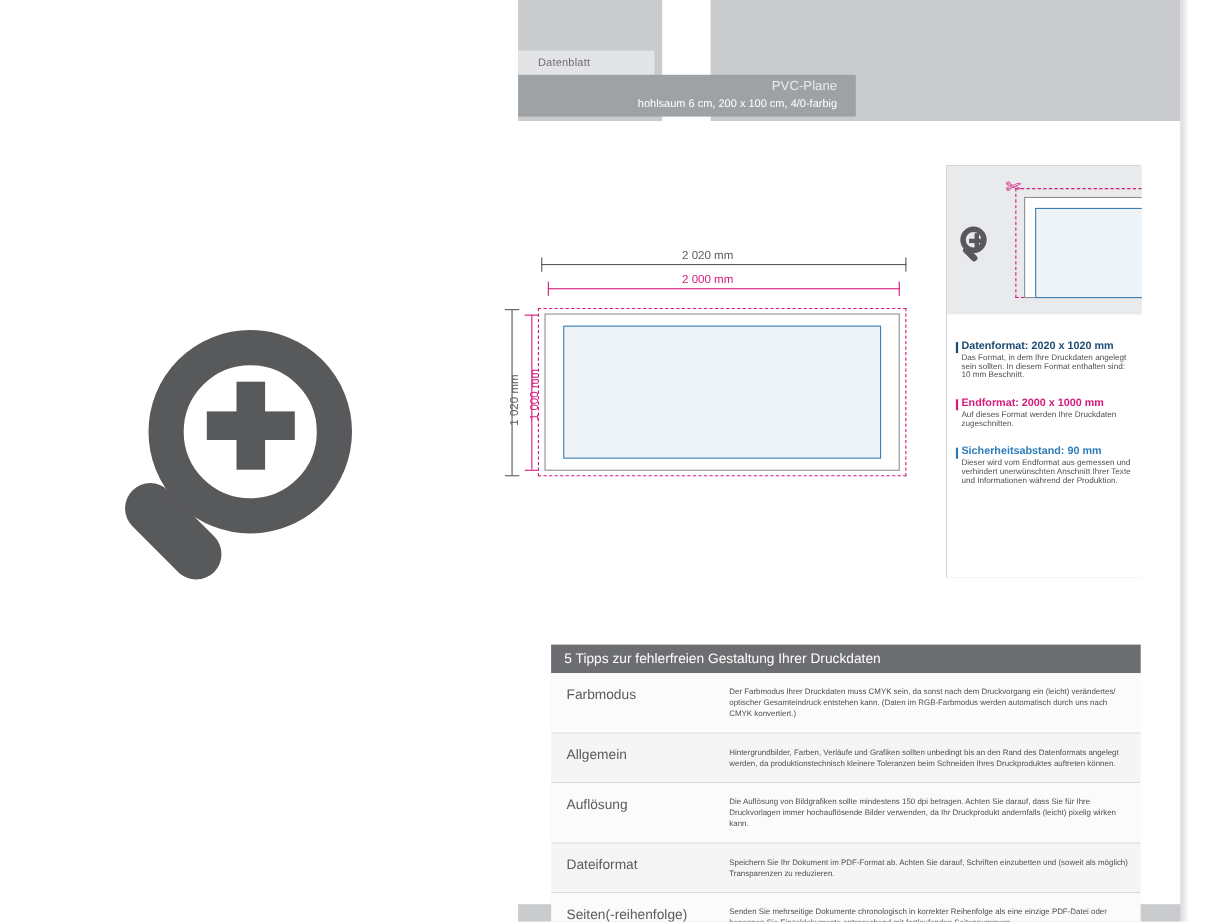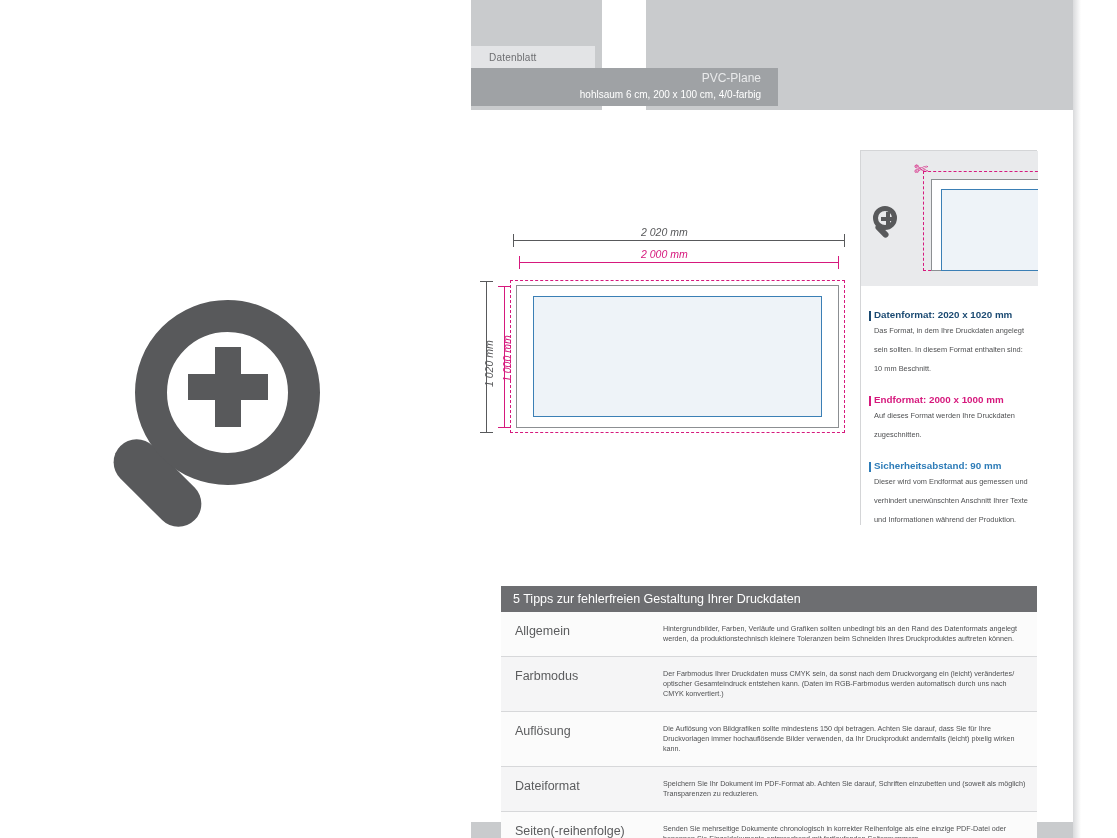--- a/index.html
+++ b/index.html
@@ -74,21 +74,21 @@
     position: absolute; left: 471px; top: 68px;
     width: 307px; height: 38px;
     background: #9fa2a5;
     color: #ffffff;
     text-align: right; padding-right: 17px;
   }
   #title-main { font-size: 12px; line-height: 20px; color:#e9eaeb; }
   #title-sub  { font-size: 10px; line-height: 13px; color:#ffffff; }
 
   
-  #drawing { position: absolute; left: 471px; top: 150px; width: 420px; height: 330px; font-style: italic; }
+  #drawing { position: absolute; left: 450px; top: 150px; width: 420px; height: 330px; }
 
   .dim-line { position: absolute; background: #58595b; }
   .dim-line-magenta { position: absolute; background: #d6197d; }
 
   
   #rect-bleed {
     position: absolute; left: 39px; top: 130px; width: 335px; height: 153px;
     border: 1px dashed #d6197d;
   }
   #rect-final {
@@ -152,21 +152,21 @@
   }
 
   #info-body {
     position: absolute; left: 0; top: 135px; width: 177px; height: 239px;
     padding: 7px 8px 0 8px;
     background: #ffffff;
   }
   .info-block { margin-bottom: 7px; position: relative; padding-left: 5px; margin-top: 16px; }
   .info-block .bar { position: absolute; left: 0; top: 2px; width: 2px; height: 10px; }
   .info-h { font-size: 9.8px; font-weight: bold; line-height: 12px; }
-  .info-p { font-size: 7.4px; line-height: 19px; color: #4f5052; }
+  .info-p { font-size: 7.4px; line-height: 8px; color: #4f5052; }
   .h-dark { color: #1b4a72; }
   .h-magenta { color: #d6197d; }
   .h-blue { color: #2d7cb8; }
 
   
   #tips { position: absolute; left: 501px; top: 586px; width: 536px; }
   #tips-header {
     height: 26px; background: #6d6e71; color: #ffffff;
     font-size: 12.5px; display: flex; align-items: center; padding-left: 12px;
   }
@@ -266,28 +266,28 @@
       <div class="info-p">Dieser wird vom Endformat aus gemessen und verhindert unerwünschten Anschnitt Ihrer Texte und Informationen während der Produktion.</div>
     </div>
 
   </div>
 </div>
 
 <div id="tips">
   <div id="tips-header">5 Tipps zur fehlerfreien Gestaltung Ihrer Druckdaten</div>
 
   <div class="tip-row">
+    <div class="tip-label">Farbmodus</div>
+    <div class="tip-text">Der Farbmodus Ihrer Druckdaten muss CMYK sein, da sonst nach dem Druckvorgang ein (leicht) verändertes/ optischer Gesamteindruck entstehen kann. (Daten im RGB-Farbmodus werden automatisch durch uns nach CMYK konvertiert.)</div>
+  </div>
+  <div class="tip-row">
     <div class="tip-label">Allgemein</div>
     <div class="tip-text">Hintergrundbilder, Farben, Verläufe und Grafiken sollten unbedingt bis an den Rand des Datenformats angelegt werden, da produktionstechnisch kleinere Toleranzen beim Schneiden Ihres Druckproduktes auftreten können.</div>
   </div>
   <div class="tip-row">
-    <div class="tip-label">Farbmodus</div>
-    <div class="tip-text">Der Farbmodus Ihrer Druckdaten muss CMYK sein, da sonst nach dem Druckvorgang ein (leicht) verändertes/ optischer Gesamteindruck entstehen kann. (Daten im RGB-Farbmodus werden automatisch durch uns nach CMYK konvertiert.)</div>
-  </div>
-  <div class="tip-row">
     <div class="tip-label">Auflösung</div>
     <div class="tip-text">Die Auflösung von Bildgrafiken sollte mindestens 150 dpi betragen. Achten Sie darauf, dass Sie für Ihre Druckvorlagen immer hochauflösende Bilder verwenden, da Ihr Druckprodukt andernfalls (leicht) pixelig wirken kann.</div>
   </div>
   <div class="tip-row">
     <div class="tip-label">Dateiformat</div>
     <div class="tip-text">Speichern Sie Ihr Dokument im PDF-Format ab. Achten Sie darauf, Schriften einzubetten und (soweit als möglich) Transparenzen zu reduzieren.</div>
   </div>
   <div class="tip-row">
     <div class="tip-label">Seiten(-reihenfolge)</div>
     <div class="tip-text">Senden Sie mehrseitige Dokumente chronologisch in korrekter Reihenfolge als eine einzige PDF-Datei oder benennen Sie Einzeldokumente entsprechend mit fortlaufenden Seitennummern.</div>

